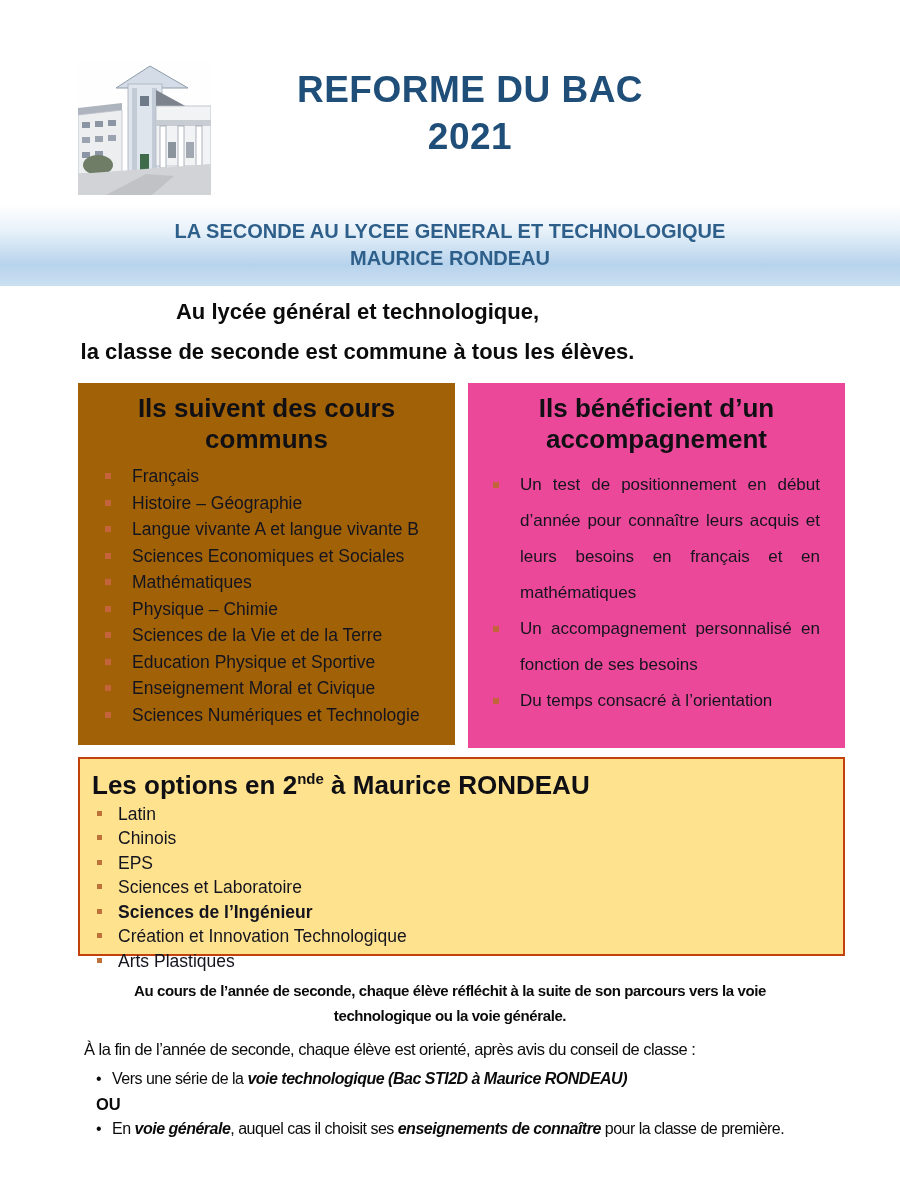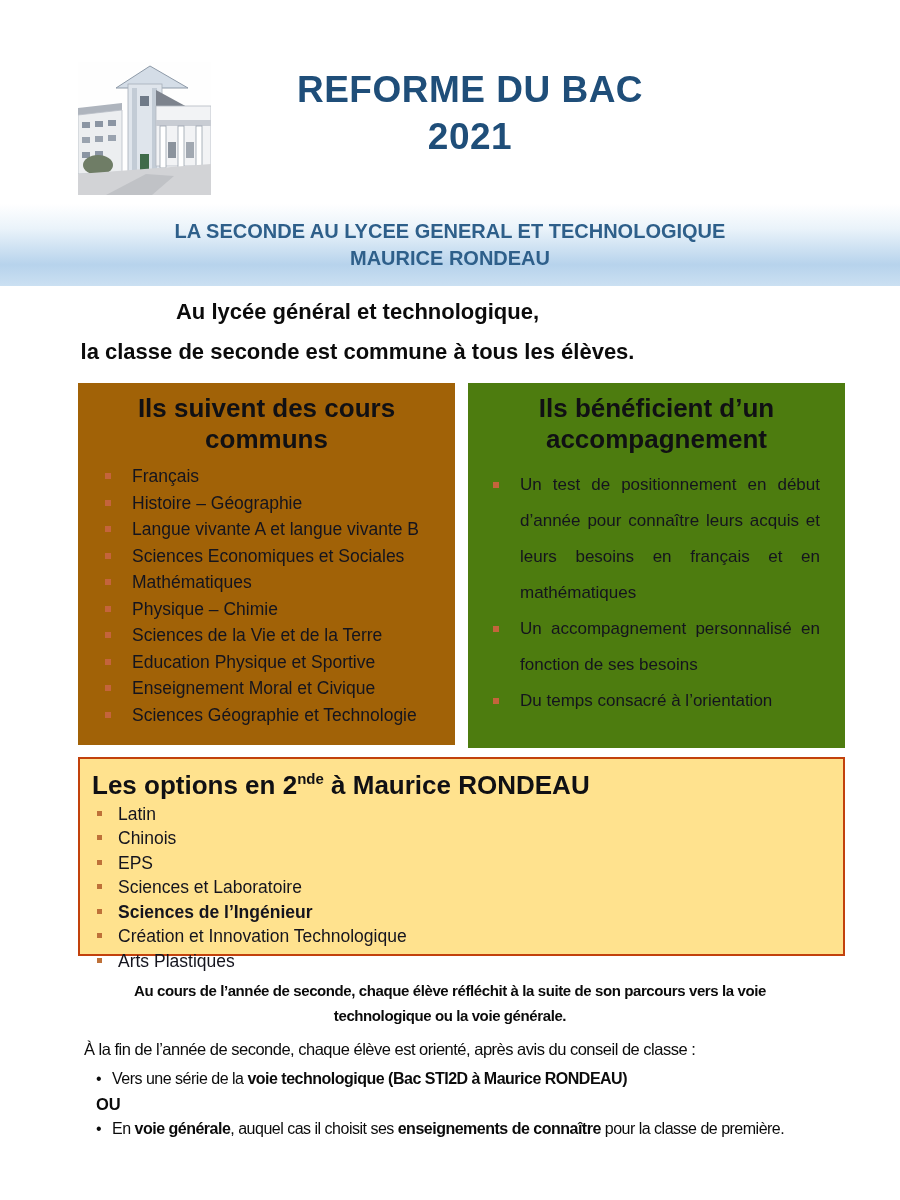--- a/index.html
+++ b/index.html
@@ -16,21 +16,21 @@
     display:flex;flex-direction:column;justify-content:center;align-items:center;
     color:#2E5F8A;font-weight:bold;font-size:20px;line-height:27px;text-align:right;}
 
   
   .intro{position:absolute;left:0;top:292px;width:715px;text-align:center;
     font-weight:bold;font-size:22px;line-height:40px;color:#0b0b0b;}
 
   
   .box{position:absolute;box-sizing:border-box;}
   .box-blue{left:78px;top:383px;width:377px;height:362px;background:#a16207;}
-  .box-orange{left:468px;top:383px;width:377px;height:365px;background:#4d7c0f;}
+  .box-orange{left:468px;top:383px;width:377px;height:365px;background:#ec4899;}
   .box-title{padding-top:10px;text-align:center;font-weight:bold;font-size:26px;line-height:31px;color:#101014;}
 
   ul{list-style:none;margin:0;padding:0;}
   .sq{position:absolute;width:6px;height:6px;background:#C4643C;}
 
   .blue-list{margin-top:8px;}
   .blue-list li{position:relative;padding-left:54px;font-size:17.5px;line-height:26.5px;color:#14141e;}
   .blue-list .sq{left:27px;top:10px;}
 
   .orange-list{margin-top:12px;}
@@ -47,21 +47,21 @@
 
   
   .reflection{position:absolute;left:0;top:978px;width:900px;text-align:center;font-weight:bold;
     font-size:15px;letter-spacing:-0.4px;line-height:25px;color:#0b0b0b;white-space:nowrap;}
   .orientation{position:absolute;left:84px;top:1040px;font-size:16.5px;letter-spacing:-0.5px;color:#0b0b0b;white-space:nowrap;}
   .f-bullet{position:absolute;font-size:16px;letter-spacing:-0.5px;color:#0b0b0b;white-space:nowrap;}
   .f-bullet .dot{display:inline-block;width:16px;}
   .f-b1{left:96px;top:1070px;}
   .f-ou{left:96px;top:1095px;font-weight:bold;font-size:16.5px;position:absolute;color:#0b0b0b;}
   .f-b2{left:96px;top:1120px;}
-  .bold{font-weight:bold;}
+  .bold{font-weight:bold;font-style:italic;}
 </style>
 </head>
 <body>
 
 <div class="building">
   <svg viewBox="0 0 133 133" width="133" height="133">
     <rect width="133" height="133" fill="#fefefe"></rect>
     <polygon points="0,46 44,41 44,50 0,55" fill="#aeb4bd"></polygon>
     <polygon points="0,53 44,48 44,110 0,112" fill="#eceef0" stroke="#b9bec6" stroke-width="0.8"></polygon>
     <rect x="4" y="60" width="8" height="6" fill="#8b95a3"></rect>
@@ -115,21 +115,21 @@
   <ul class="blue-list">
     <li><span class="sq"></span><span>Français</span></li>
     <li><span class="sq"></span><span>Histoire – Géographie</span></li>
     <li><span class="sq"></span><span>Langue vivante A et langue vivante B</span></li>
     <li><span class="sq"></span><span>Sciences Economiques et Sociales</span></li>
     <li><span class="sq"></span><span>Mathématiques</span></li>
     <li><span class="sq"></span><span>Physique – Chimie</span></li>
     <li><span class="sq"></span><span>Sciences de la Vie et de la Terre</span></li>
     <li><span class="sq"></span><span>Education Physique et Sportive</span></li>
     <li><span class="sq"></span><span>Enseignement Moral et Civique</span></li>
-    <li><span class="sq"></span><span>Sciences Géographie et Technologie</span></li>
+    <li><span class="sq"></span><span>Sciences Numériques et Technologie</span></li>
   </ul>
 </div>
 
 <div class="box box-orange">
   <div class="box-title">
     <div>Ils bénéficient d’un</div>
     <div>accompagnement</div>
   </div>
   <ul class="orange-list">
     <li><span class="sq"></span><span>Un test de positionnement en début d’année pour connaître leurs acquis et leurs besoins en français et en mathématiques</span></li>

